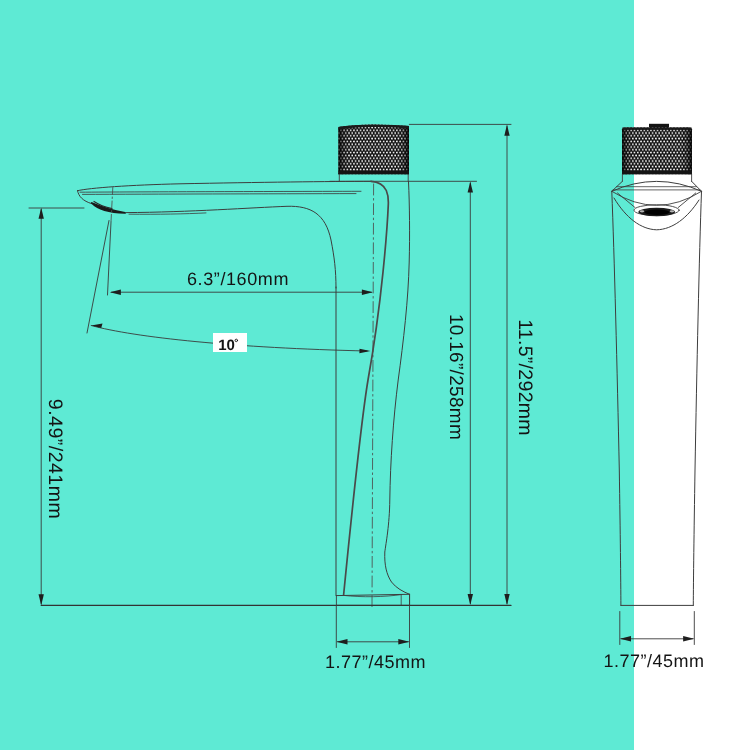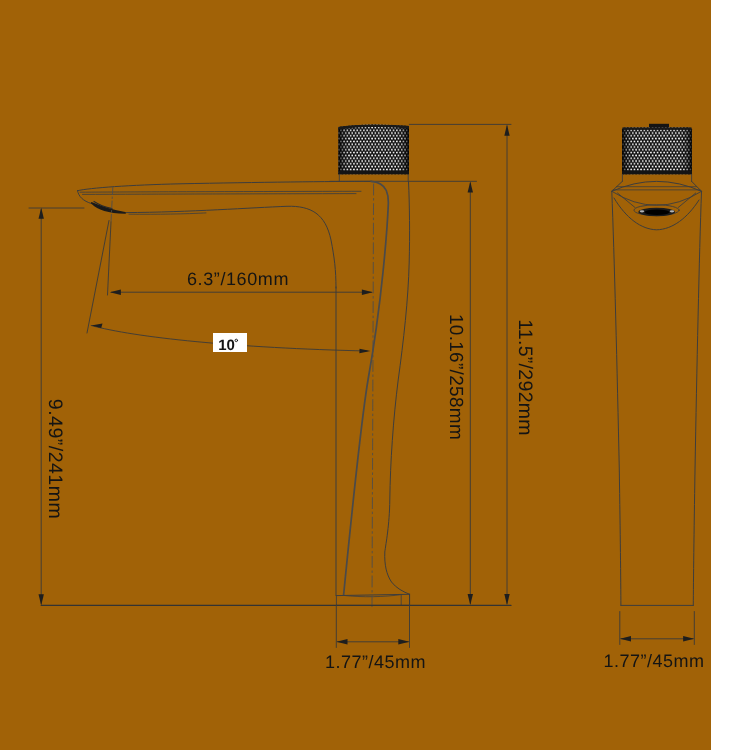--- a/index.html
+++ b/index.html
@@ -1,16 +1,16 @@
 <!DOCTYPE html>
 <html><head>
 <meta charset="utf-8">
 <style>
 html,body{margin:0;padding:0;background:#ffffff;}
-#wrap{width:711px;height:750px;position:relative;background:#a16207;transform:translateZ(0);will-change:transform;}
+#wrap{width:634px;height:750px;position:relative;background:#5eead4;transform:translateZ(0);will-change:transform;}
 text{font-family:"Liberation Sans",sans-serif;fill:#141414;}
 </style>
 </head>
 <body>
 <div id="wrap">
 <svg style="opacity:0.999" width="750" height="750" viewBox="0 0 750 750" xmlns="http://www.w3.org/2000/svg">
 <defs>
 <pattern id="kn" width="3.3" height="5.6" patternUnits="userSpaceOnUse">
   <rect x="0" y="0" width="3.3" height="5.6" fill="#101010"></rect>
   <circle cx="0.85" cy="1.4" r="0.95" fill="#ffffff"></circle>

